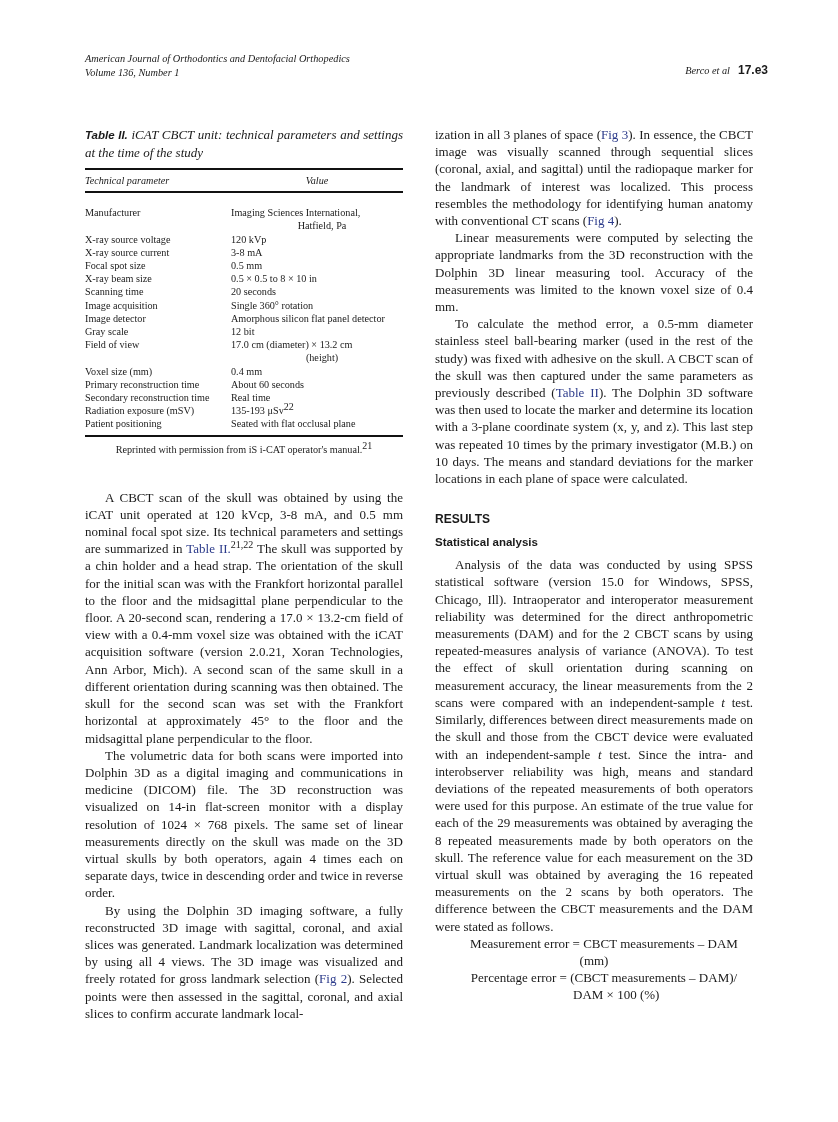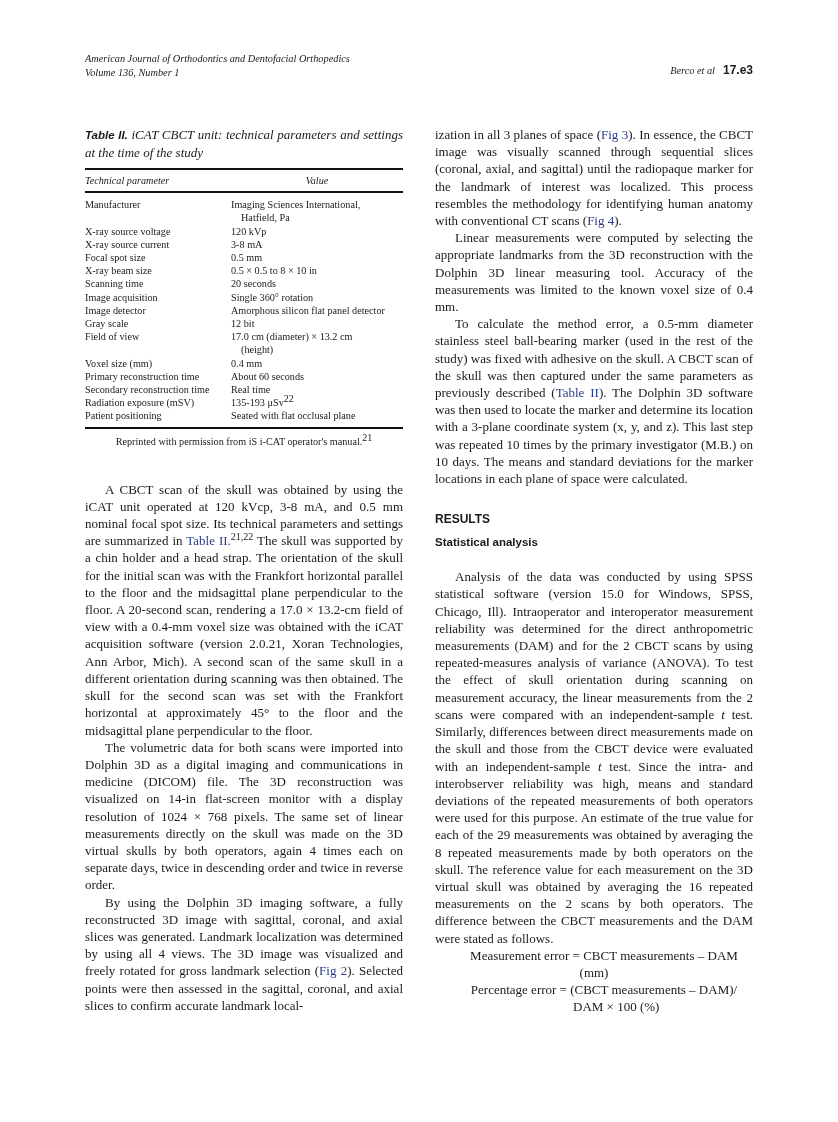--- a/index.html
+++ b/index.html
@@ -1,43 +1,43 @@
 <!DOCTYPE html>
 <html><head>
 <meta charset="utf-8">
 <style>
   html,body{margin:0;padding:0;background:#fff;}
   body{width:838px;height:1122px;position:relative;overflow:hidden;color:#1a1a1a;font-family:"Liberation Serif","DejaVu Serif",serif;}
   .hdr-left{position:absolute;left:85px;top:52px;font-style:italic;font-size:10.3px;line-height:14px;}
-  .hdr-right{position:absolute;right:85px;top:63px;font-size:10.3px;line-height:14px;}
+  .hdr-right{position:absolute;right:70px;top:63px;font-size:10.3px;line-height:14px;}
   .hdr-right .auth{font-style:italic;margin-right:8px;}
   .hdr-right .pg{font-family:"Liberation Sans",sans-serif;font-weight:bold;font-size:12px;}
   .col{position:absolute;top:126px;width:318px;}
   .col-left{left:85px;}
   .col-right{left:435px;}
   .tbl-title{font-size:13px;line-height:17px;margin:0 0 7px 0;text-align:justify;font-style:italic;}
   .tbl-title .lbl{font-family:"Liberation Sans",sans-serif;font-weight:bold;font-size:11.5px;}
   table{width:318px;border-collapse:collapse;font-size:10.2px;line-height:13.2px;}
   thead th{font-style:italic;font-weight:normal;text-align:left;padding:4px 0 4px 0;border-top:2px solid #111;border-bottom:2px solid #111;}
   thead th.val{text-align:center;}
   tbody td{vertical-align:top;padding:0;}
-  tbody tr:first-child td{padding-top:5px;margin-top:28px;}
+  tbody tr:first-child td{padding-top:13px;margin-top:28px;}
   tbody tr:last-child td{padding-bottom:4px;}
   td.p{width:146px;}
-  td.v .wrap{padding-left:10px;display:block;}
+  td.v .wrap{padding-left:10px;display:block;text-align:center;}
   .tbl-bottom{border-top:2px solid #111;}
   .tbl-note{font-size:10.2px;text-align:center;margin-top:6px;line-height:13px;}
   sup{font-size:10px;vertical-align:super;line-height:0;}
   .body-text{font-size:13px;line-height:17.2px;text-align:justify;}
   .body-text p{margin:0;text-indent:20px;}
   .body-text p.noind{text-indent:0;}
   .link{color:#2b3a8a;}
   .first-para{margin-top:33px !important;}
   .sec-h{font-family:"Liberation Sans",sans-serif;font-weight:bold;font-size:12px;margin:24px 0 0 0;line-height:16px;}
-  .sub-h{font-family:"Liberation Sans",sans-serif;font-weight:bold;font-size:11.5px;margin:7px 0 18px 0;line-height:16px;}
+  .sub-h{font-family:"Liberation Sans",sans-serif;font-weight:bold;font-size:11.5px;margin:7px 0 6px 0;line-height:16px;}
   .eq{font-size:13px;line-height:17px;}
   .eq .row{padding-left:20px;text-align:center;}
   .eq .cont{text-align:center;}
   .eq .cont2{padding-left:138px;}
 </style>
 </head>
 <body>
 
 <div class="hdr-left">
   <div>American Journal of Orthodontics and Dentofacial Orthopedics</div>

